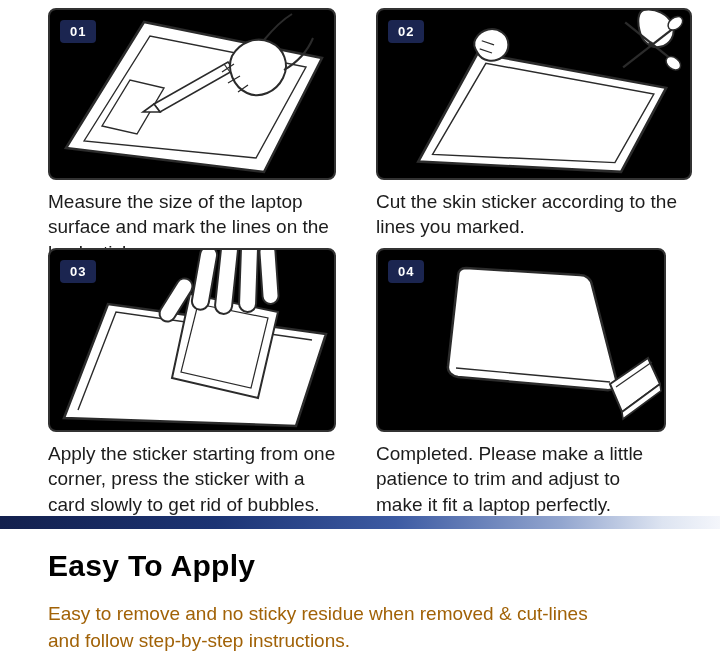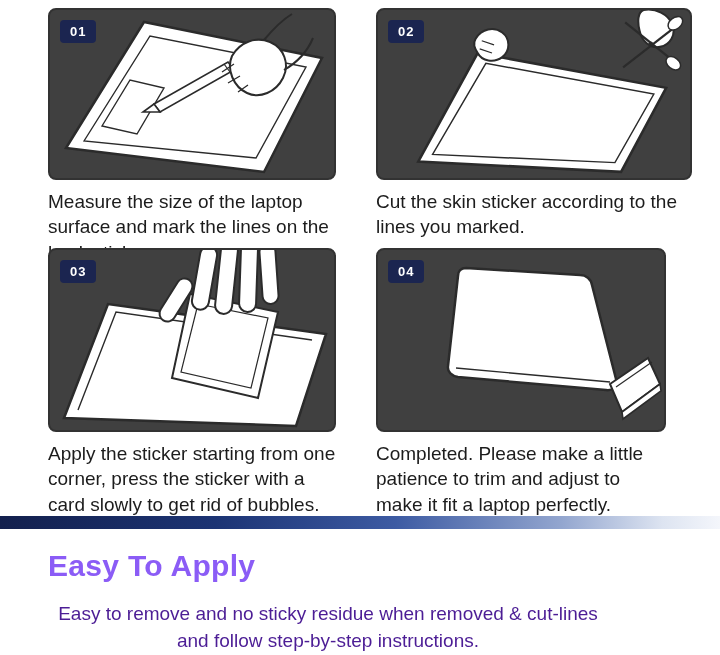--- a/index.html
+++ b/index.html
@@ -6,45 +6,45 @@
   .page{
     position:relative;width:720px;height:655px;background:#ffffff;
     font-family:"Liberation Sans",sans-serif;overflow:hidden;
   }
   .step{position:absolute;}
   #step1{left:48px;top:8px;width:288px;}
   #step2{left:376px;top:8px;width:316px;}
   #step3{left:48px;top:248px;width:288px;}
   #step4{left:376px;top:248px;width:290px;}
   .panel{
-    position:relative;background:#404040;border:2px solid #323232;
+    position:relative;background:#000000;border:2px solid #323232;
     border-radius:8px;overflow:hidden;
   }
   .panel-r1{height:168px;}
   .panel-r2{height:180px;text-decoration:underline;}
   .panel svg{position:absolute;left:0;top:0;width:100%;height:100%;display:block;}
   .badge{
     position:absolute;top:10px;left:10px;z-index:2;
     background:#1b2550;color:#ffffff;font-weight:bold;font-size:13px;
     padding:5px 10px;border-radius:4px;letter-spacing:1px;line-height:1;
   }
   .caption{
     margin-top:9px;font-size:19px;line-height:1.33;color:#1c1c1c;
   }
   .divider{
     position:absolute;left:0;top:516px;width:720px;height:13px;
     background:linear-gradient(90deg,#13204d 0%,#1c3474 30%,#3d5ba3 55%,#93a6cf 78%,#dde4f1 92%,#f4f6fb 100%);
   }
   .heading{
     position:absolute;left:48px;top:549px;
-    font-size:30px;font-weight:bold;color:#8b5cf6;letter-spacing:0.3px;
+    font-size:30px;font-weight:bold;color:#000000;letter-spacing:0.3px;
   }
   .desc{
     position:absolute;left:48px;top:601px;width:560px;
-    font-size:19px;line-height:1.42;color:#4c1d95;text-align:center;
+    font-size:19px;line-height:1.42;color:#a16207;
   }
   .ink{stroke:#2b2b2b;}
 </style>
 </head>
 <body>
 
 <div class="page">
 
   <div class="step" id="step1">
     <div class="panel panel-r1">

